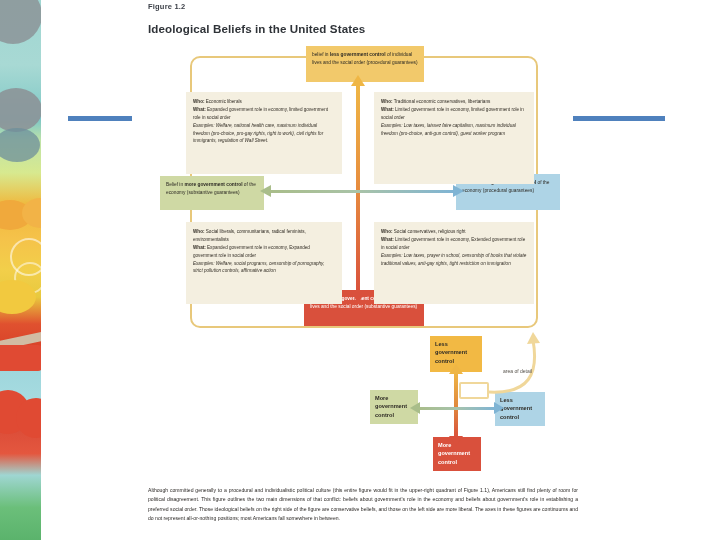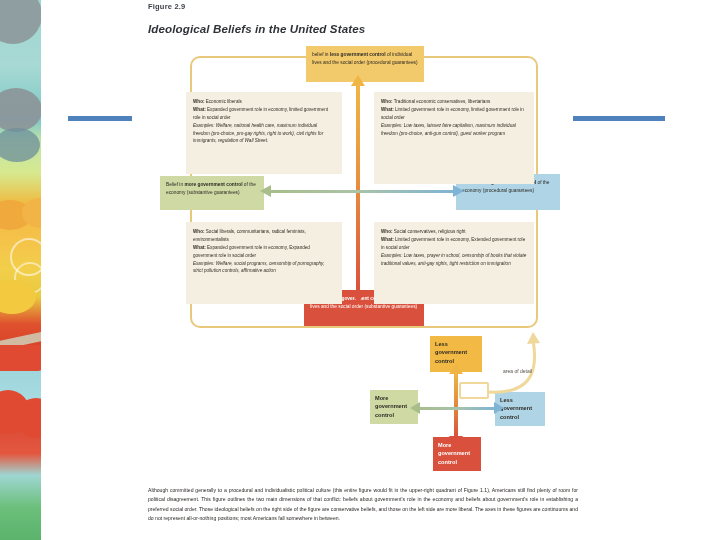--- a/index.html
+++ b/index.html
@@ -35,21 +35,21 @@
   #deco-band .b10{width:36px;height:30px;left:22px;top:198px;background:#f2b347;border-radius:50%;}
   #deco-band .b11{width:48px;height:34px;left:-12px;top:280px;background:#f2c93f;border-radius:50%;}
 
   
   .blue-rule{position:absolute;height:5px;background:#4f81bd;}
   #rule-left{left:68px;top:116px;width:64px;}
   #rule-right{left:573px;top:116px;width:92px;}
 
   
   #figure-label{position:absolute;left:148px;top:2px;font-size:7.5px;font-weight:bold;color:#3b3f47;letter-spacing:.2px;}
-  #figure-title{position:absolute;left:148px;top:22px;font-size:11.6px;font-weight:bold;color:#2f3338;letter-spacing:.1px;font-style:italic;}
+  #figure-title{position:absolute;left:148px;top:22px;font-size:11.6px;font-weight:bold;color:#2f3338;letter-spacing:.1px;}
 
   
   #figure{position:absolute;left:148px;top:38px;width:440px;height:300px;}
 
   
   #frame{position:absolute;left:42px;top:18px;width:348px;height:272px;
     border:2.5px solid #e8c87b;border-radius:10px;box-sizing:border-box;}
 
   
   .quad{position:absolute;background:#f4efe0;box-sizing:border-box;
@@ -127,21 +127,21 @@
   <div class="blob b11"></div>
   <div class="streak"></div>
   <div class="blob b8"></div>
   <div class="blob b6"></div>
   <div class="blob b7"></div>
 </div>
 
 <div class="blue-rule" id="rule-left"></div>
 <div class="blue-rule" id="rule-right"></div>
 
-<div id="figure-label">Figure 2.9</div>
+<div id="figure-label">Figure 1.2</div>
 <div id="figure-title">Ideological Beliefs in the United States</div>
 
 <div id="figure">
 
   <div id="frame"></div>
 
   <div class="pole" id="pole-top">
     <span>belief in </span><b>less government control</b><span> of individual lives and the social order (procedural guarantees)</span>
   </div>
 

